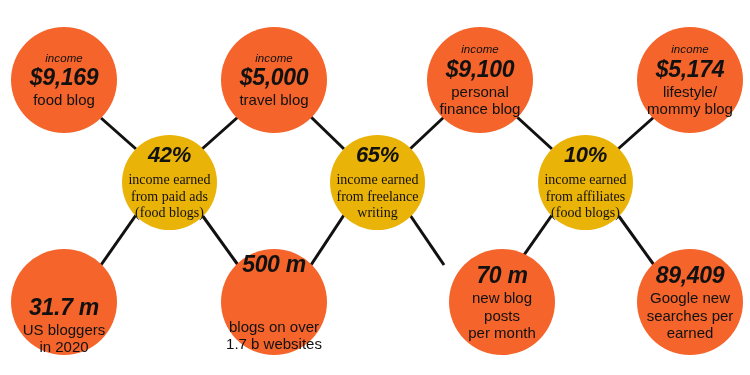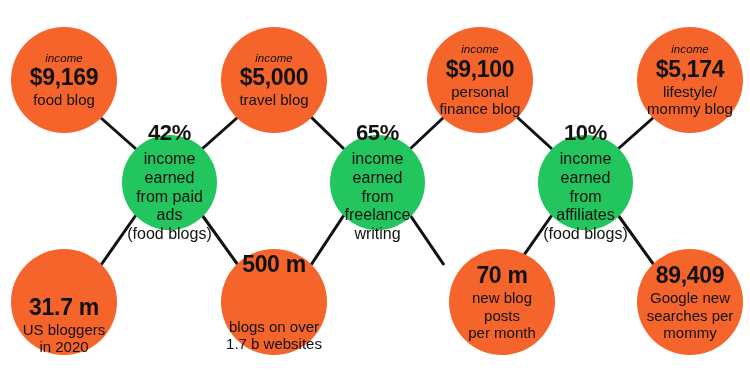--- a/index.html
+++ b/index.html
@@ -32,21 +32,21 @@
     display: flex;
     flex-direction: column;
     align-items: center;
     justify-content: center;
     text-align: center;
     z-index: 2;
     color: #111111;
     line-height: 1.08;
   }
   .node.orange { background: #F4642B; }
-  .node.yellow { background: #22c55e; }
+  .node.yellow { background: #eab308; }
 
   .node.stat {
     width: 106px;
     height: 106px;
   }
   .node.pct {
     width: 95px;
     height: 95px;
   }
 
@@ -56,36 +56,38 @@
     font-weight: 400;
     letter-spacing: 0.1px;
     margin-bottom: 1px;
   }
   .value {
     font-size: 23px;
     font-weight: bold;
     letter-spacing: -0.3px;
     line-height: 1.05;
     white-space: nowrap;
+    font-style: italic;
   }
   .node.pct .value {
     font-size: 22px;
   }
   .caption {
     font-size: 15px;
     font-weight: 400;
     line-height: 1.14;
     margin-top: 2px;
     padding: 0 5px;
   }
   .node.pct .caption {
-    font-size: 16px;
+    font-size: 14px;
     line-height: 1.18;
     margin-top: 6px;
     padding: 0 2px;
+    font-family: Liberation Serif, serif;
   }
 </style>
 </head>
 <body>
 
 <div id="infographic">
 
   <svg id="connectors" viewBox="0 0 750 375" width="750" height="375" aria-hidden="true">
     <g stroke="#111111" stroke-width="3" stroke-linecap="butt">
       <line x1="101" y1="118" x2="136" y2="149"></line>
@@ -186,17 +188,17 @@
       <span>new blog posts</span><br>
       <span>per month</span>
     </div>
   </div>
 
   <div class="node stat orange" style="left:637px; top:249px;">
     <div class="value">89,409</div>
     <div class="caption">
       <span>Google new</span><br>
       <span>searches per</span><br>
-      <span>mommy</span>
+      <span>earned</span>
     </div>
   </div>
 
 </div>
 
 </body></html>

